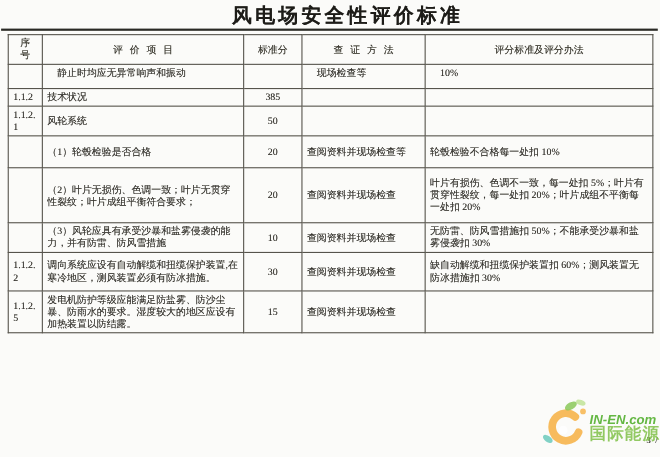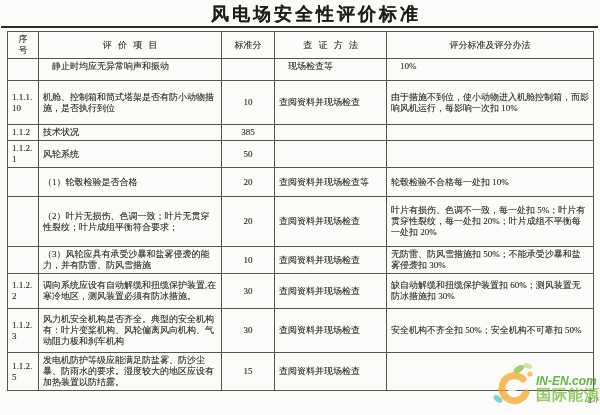--- a/index.html
+++ b/index.html
@@ -95,27 +95,20 @@
       </tr>
     </thead>
     <tbody>
       <tr class="topalign" style="height:22px">
         <td class="num"></td>
         <td class="item">静止时均应无异常响声和振动</td>
         <td class="score"></td>
         <td class="method">现场检查等</td>
         <td class="criteria">10%</td>
       </tr>
-      <tr style="height:44px">
-        <td class="num">1.1.1.10</td>
-        <td class="item">机舱、控制箱和筒式塔架是否有防小动物措施，是否执行到位</td>
-        <td class="score">10</td>
-        <td class="method">查阅资料并现场检查</td>
-        <td class="criteria">由于措施不到位，使小动物进入机舱控制箱，而影响风机运行，每影响一次扣 10%</td>
-      </tr>
       <tr style="height:14px">
         <td class="num">1.1.2</td>
         <td class="item ind">技术状况</td>
         <td class="score">385</td>
         <td class="method"></td>
         <td class="criteria"></td>
       </tr>
       <tr style="height:15px">
         <td class="num">1.1.2.1</td>
         <td class="item ind">风轮系统</td>
@@ -144,27 +137,20 @@
         <td class="method">查阅资料并现场检查</td>
         <td class="criteria">无防雷、防风雪措施扣 50%；不能承受沙暴和盐雾侵袭扣 30%</td>
       </tr>
       <tr style="height:35px">
         <td class="num">1.1.2.2</td>
         <td class="item">调向系统应设有自动解缆和扭缆保护装置,在寒冷地区，测风装置必须有防冰措施。</td>
         <td class="score">30</td>
         <td class="method">查阅资料并现场检查</td>
         <td class="criteria">缺自动解缆和扭缆保护装置扣 60%；测风装置无防冰措施扣 30%</td>
       </tr>
-      <tr style="height:44px">
-        <td class="num">1.1.2.3</td>
-        <td class="item">风力机安全机构是否齐全。典型的安全机构有：叶片变桨机构、风轮偏离风向机构、气动阻力板和刹车机构</td>
-        <td class="score">30</td>
-        <td class="method">查阅资料并现场检查</td>
-        <td class="criteria">安全机构不齐全扣 50%；安全机构不可靠扣 50%</td>
-      </tr>
       <tr style="height:28px">
         <td class="num">1.1.2.5</td>
         <td class="item">发电机防护等级应能满足防盐雾、防沙尘暴、防雨水的要求。湿度较大的地区应设有加热装置以防结露。</td>
         <td class="score">15</td>
         <td class="method">查阅资料并现场检查</td>
         <td class="criteria"></td>
       </tr>
     </tbody>
   </table>
 

